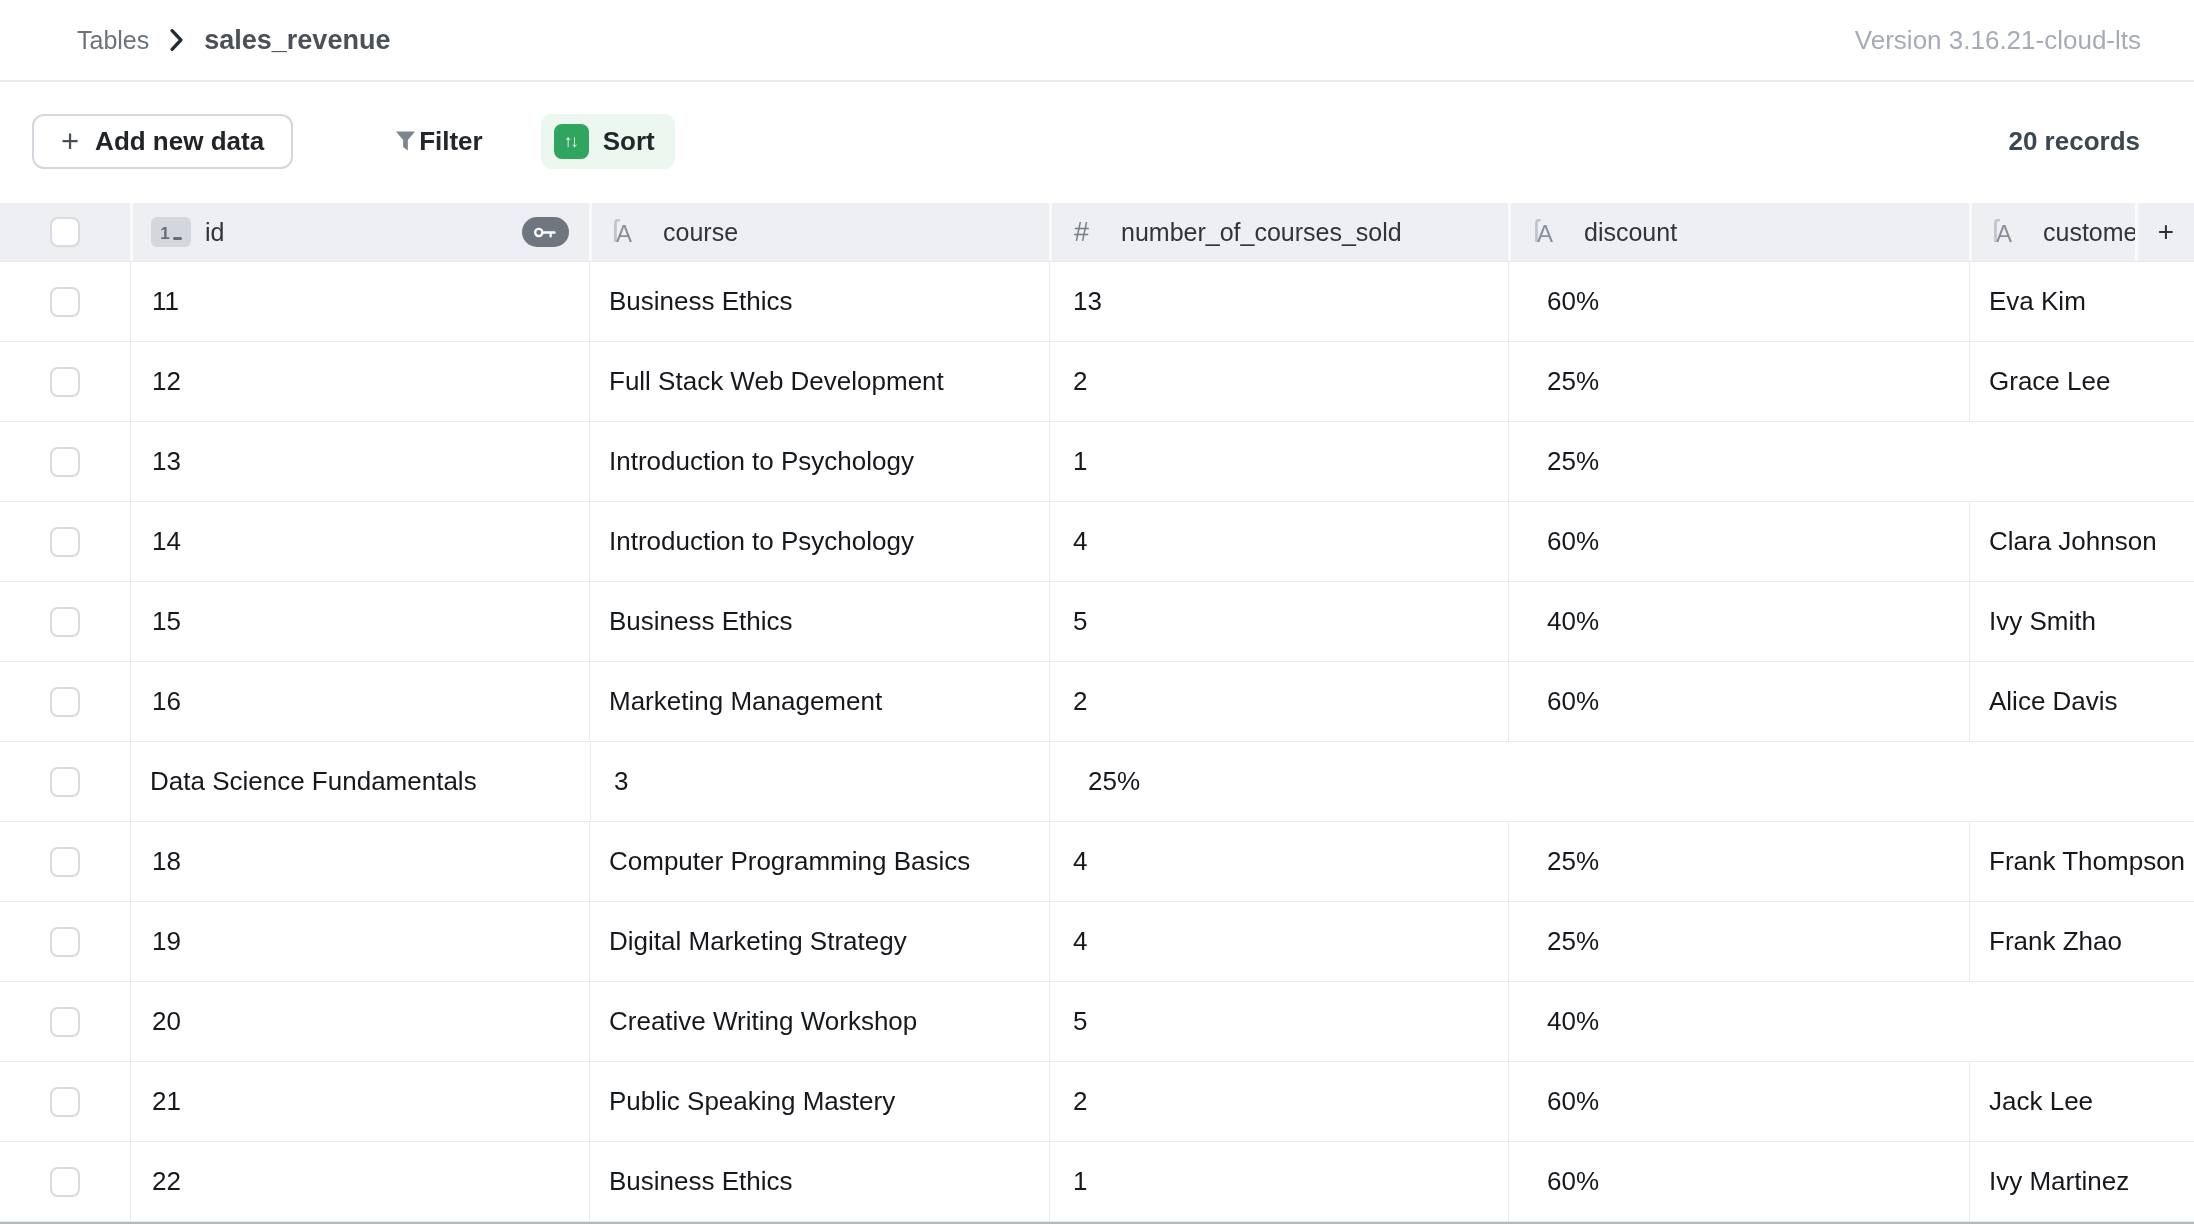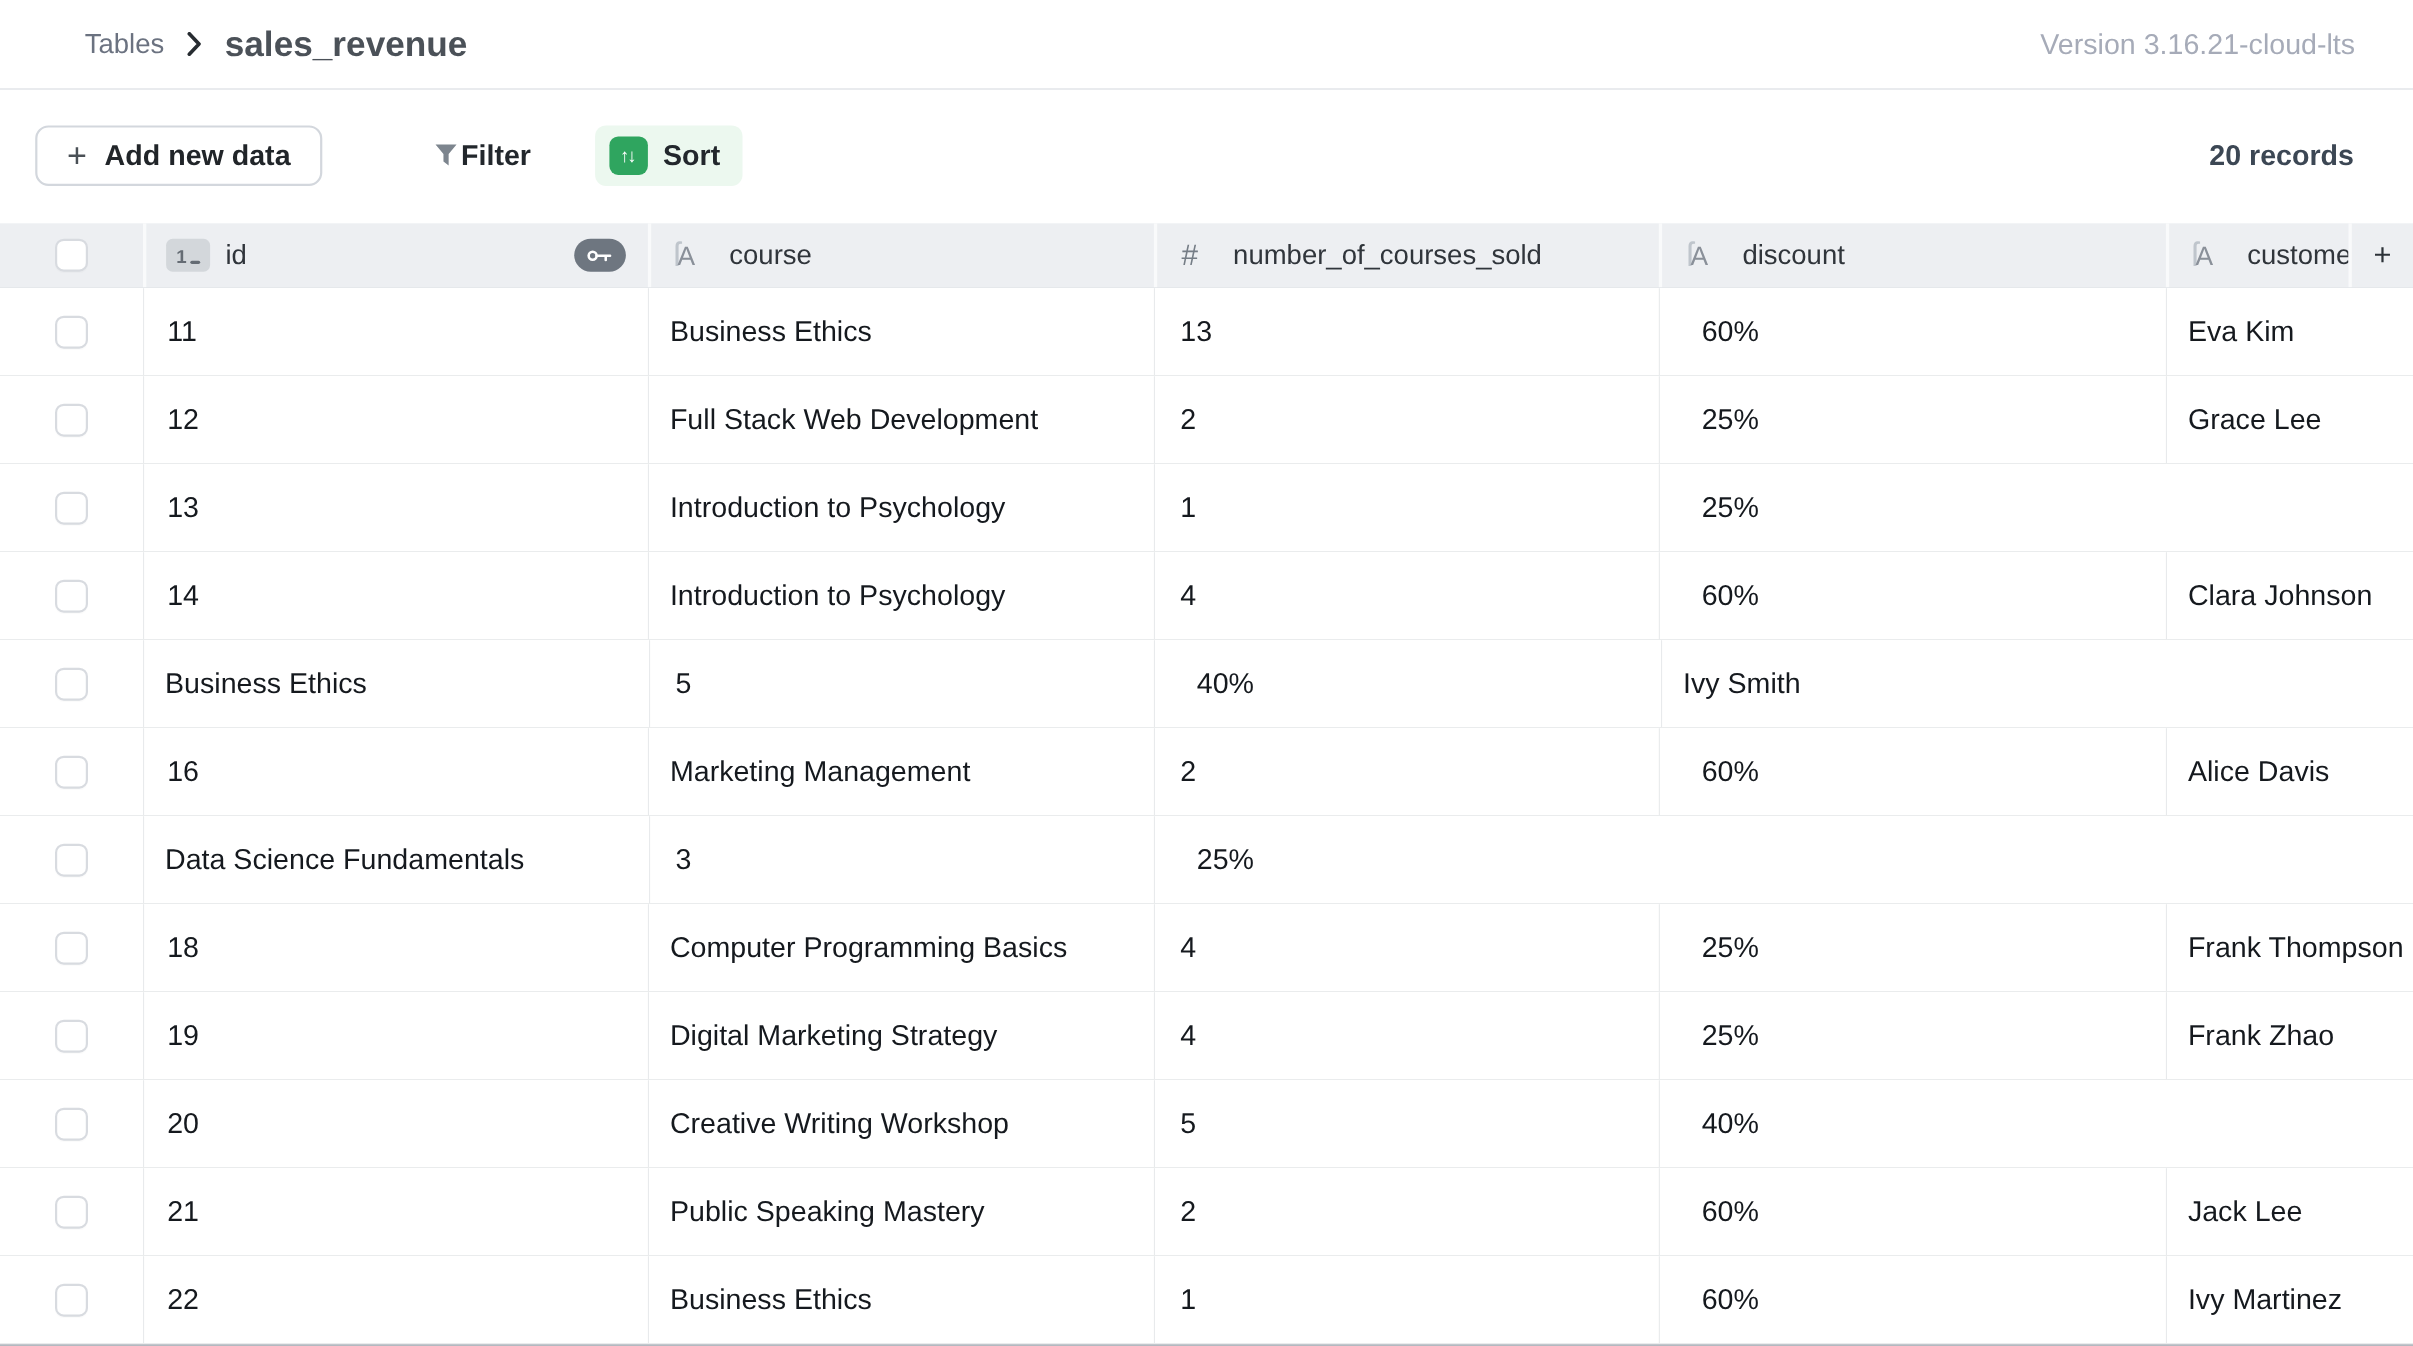--- a/index.html
+++ b/index.html
@@ -6,21 +6,21 @@
   html,body { width:2194px; height:1224px; overflow:hidden; background:#fff;
     font-family:"Liberation Sans","DejaVu Sans",sans-serif; color:#17191c; }
   .app { position:relative; width:2194px; height:1224px; background:#fff; overflow:hidden; }
 
   
   .topbar { height:82px; display:flex; align-items:center; justify-content:space-between;
     padding:0 53px 0 77px; background:#fff; border-bottom:2px solid #e9ebee; }
   .breadcrumb { display:flex; align-items:center; gap:20px; }
   .crumb-root { font-size:25px; color:#6b7280; cursor:pointer; }
   .crumb-chevron { display:flex; align-items:center; }
-  .crumb-table { font-size:32px; font-weight:700; color:#4b5158; }
+  .crumb-table { font-size:27px; font-weight:700; color:#4b5158; }
   .version { font-size:26px; color:#a6abb8; }
 
   
   .toolbar { height:119px; display:flex; align-items:center; padding:0 54px 0 32px; background:#fff; }
   .btn { display:flex; align-items:center; background:transparent; border:none;
     font-family:inherit; cursor:pointer; }
   .btn-add { height:55px; border:2px solid #d3d7dd; border-radius:12px; background:#fff;
     padding:0 27px; gap:16px; }
   .btn-add .plus-glyph { font-size:31px; font-weight:400; color:#4a5056; line-height:1; }
   .btn-add .btn-label { font-size:26px; font-weight:700; color:#212529; }
@@ -206,20 +206,21 @@
     <div class="cell col-course">Introduction to Psychology</div>
     <div class="cell col-number">4</div>
     <div class="cell col-discount">60%</div>
     <div class="cell col-customer">Clara Johnson</div>
   </div>
 
   <div class="grow">
     <div class="cell col-check">
       <span class="checkbox"></span>
     </div>
+    <div class="cell col-id">15</div>
     <div class="cell col-course">Business Ethics</div>
     <div class="cell col-number">5</div>
     <div class="cell col-discount">40%</div>
     <div class="cell col-customer">Ivy Smith</div>
   </div>
 
   <div class="grow">
     <div class="cell col-check">
       <span class="checkbox"></span>
     </div>

